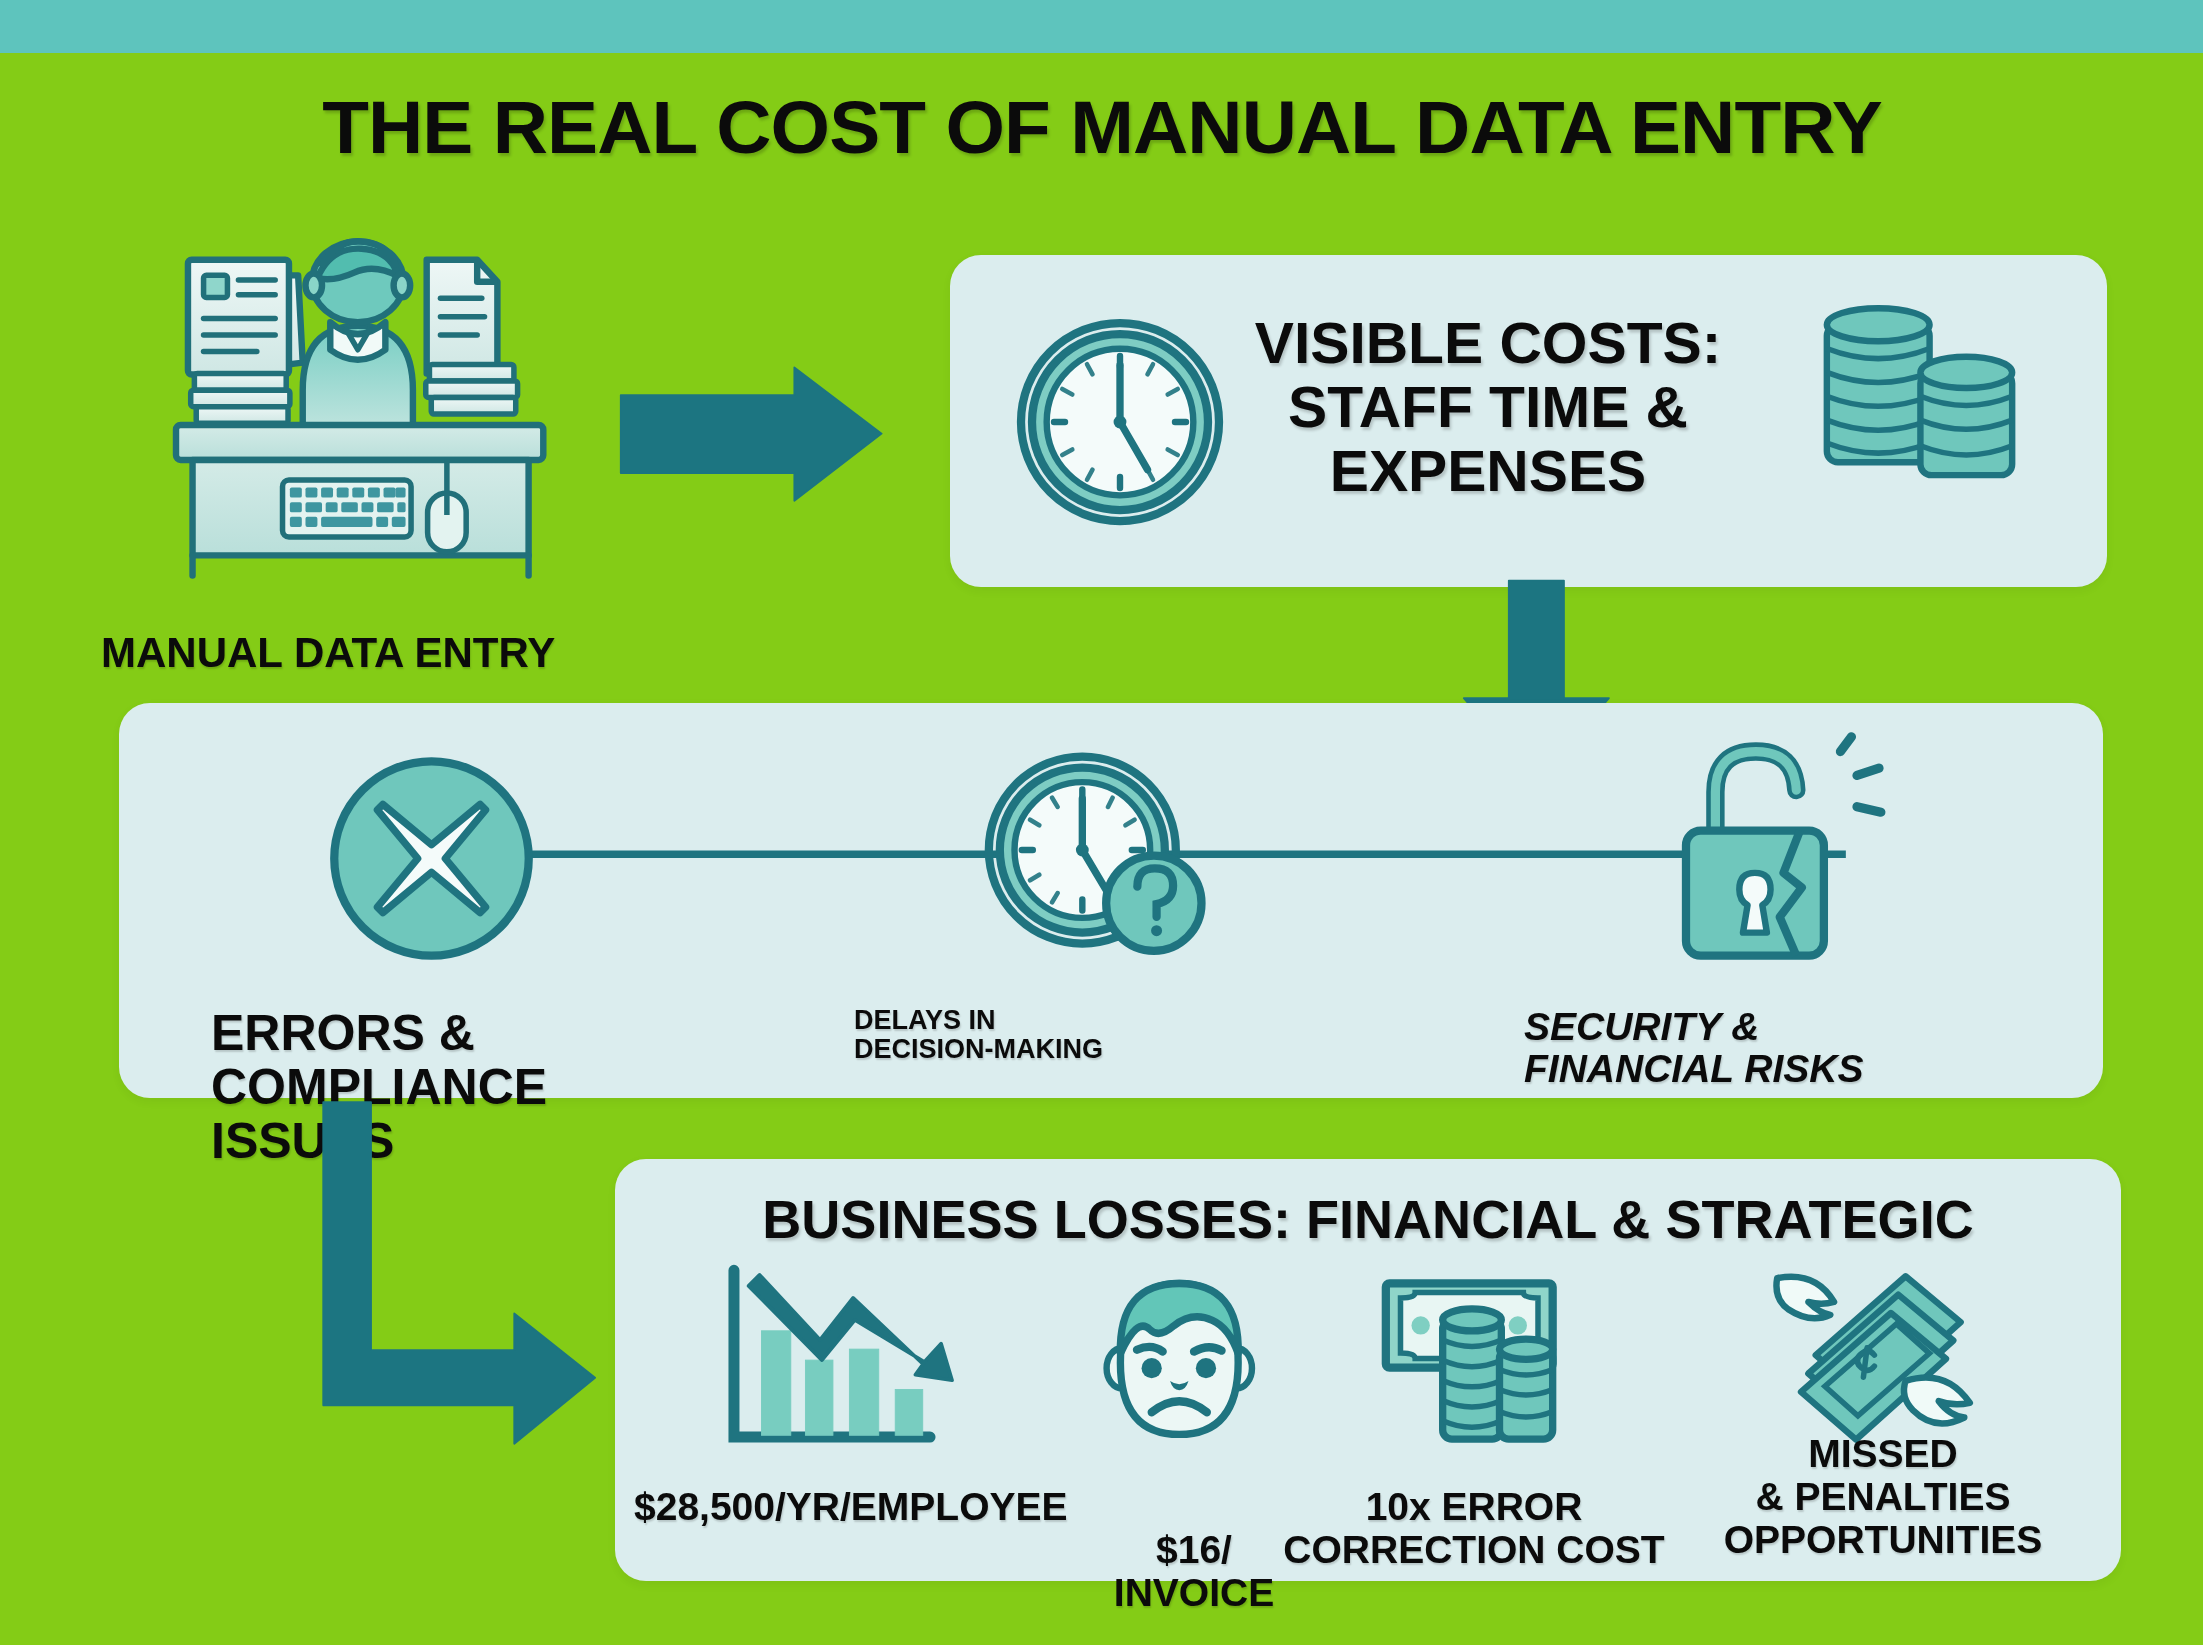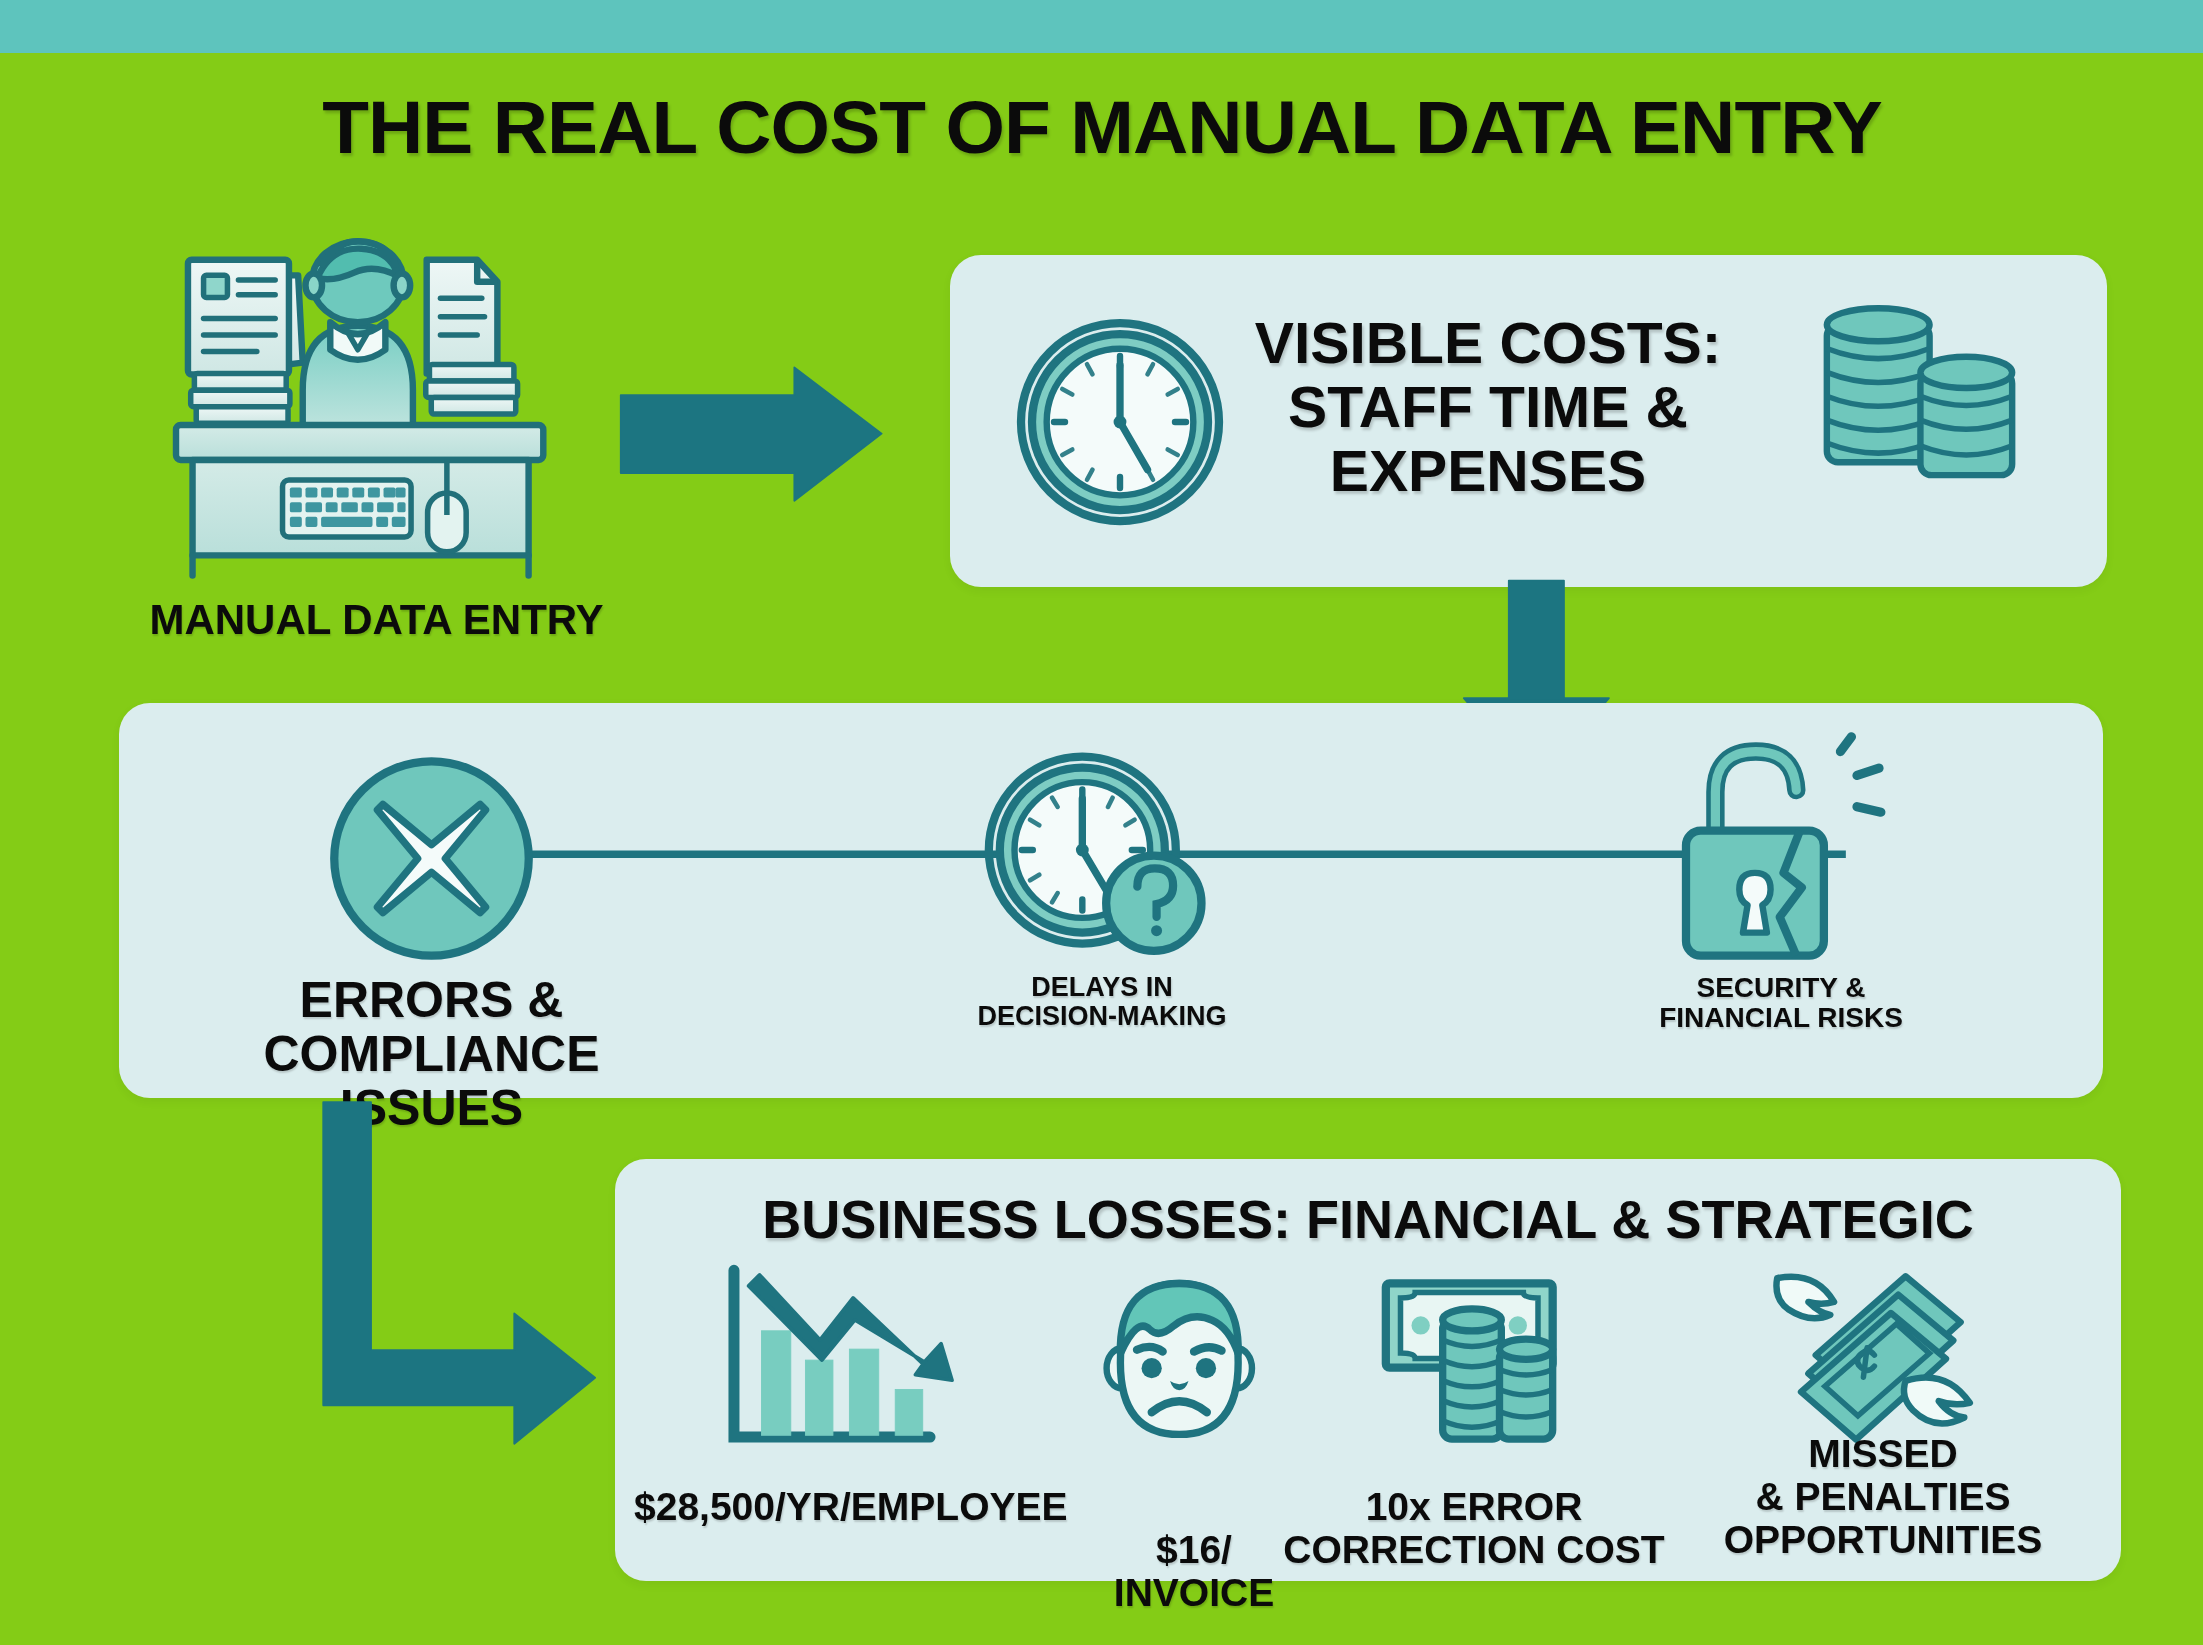--- a/index.html
+++ b/index.html
@@ -32,26 +32,27 @@
   
   .card{
     position:absolute;
     background:#dbedee;
     border-radius:31px;
     box-shadow:0 3.7px 9.2px rgba(0,0,0,.05);
   }
 
   .caption{
     position:absolute;
-    text-align:center;
+    text-align:left;
     font-weight:bold;
     color:#0b0b0b;
     line-height:1.08;
     text-shadow:0.9px 1.8px 1.8px rgba(0,0,0,.16);
     font-family:"Liberation Sans", sans-serif;
+    margin-top:33px;
   }
 
   
   .box1-text{
     position:absolute;
     left:1231px;top:312px;width:514px;
     font-size:57px;font-weight:bold;line-height:1.12;
     color:#0b0b0b;text-align:center;
     text-shadow:1.8px 2.8px 2.8px rgba(0,0,0,.18);
     transform:scaleX(1.03);
@@ -311,21 +312,21 @@
       <rect x="26" y="104" width="150" height="136" rx="16" fill="#6fc7bc" stroke="#1f7480" stroke-width="9"></rect>
       <path d="M150 104 L132 150 L152 166 L128 198 L146 240" fill="none" stroke="#1f7480" stroke-width="9" stroke-linejoin="round"></path>
       <path d="M101 150 q17 0 17 18 q0 12 -9 17 l5 30 l-26 0 l5 -30 q-9 -5 -9 -17 q0 -18 17 -18 Z" fill="#f4fbfa" stroke="#1f7480" stroke-width="7" stroke-linejoin="round"></path>
       <g stroke="#1f7480" stroke-width="10" stroke-linecap="round">
         <line x1="194" y1="18" x2="206" y2="2"></line>
         <line x1="212" y1="44" x2="236" y2="36"></line>
         <line x1="212" y1="78" x2="238" y2="84"></line>
       </g>
     </svg>
   </div>
-  <div class="caption" style="left:1524px;top:973px;width:514px;font-size:28px;">
+  <div class="caption" style="left:1524px;top:973px;width:514px;font-size:39px;font-style:italic;">
     <div>SECURITY &amp;</div>
     <div>FINANCIAL RISKS</div>
   </div>
 
   <svg class="ov" viewBox="0 0 2400 1792" width="2204" height="1646">
     <path d="M352 1200 L404 1200 L404 1470 L560 1470 L560 1430 L648 1500 L560 1572 L560 1530 L352 1530 Z" fill="#1c7581" stroke="#1c7581" stroke-width="2" stroke-linejoin="round"></path>
   </svg>
 
   <div class="card" style="left:615px;top:1159px;width:1506px;height:422px;"></div>
 

